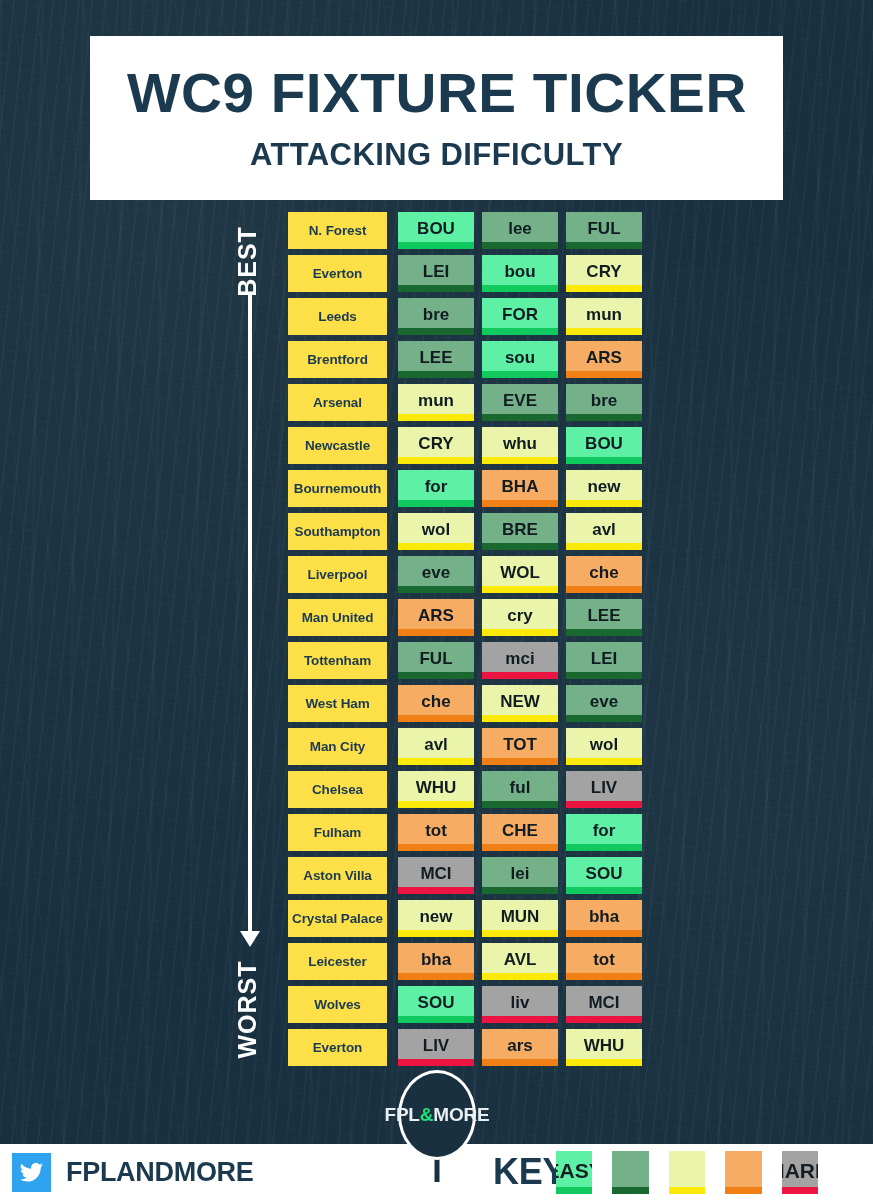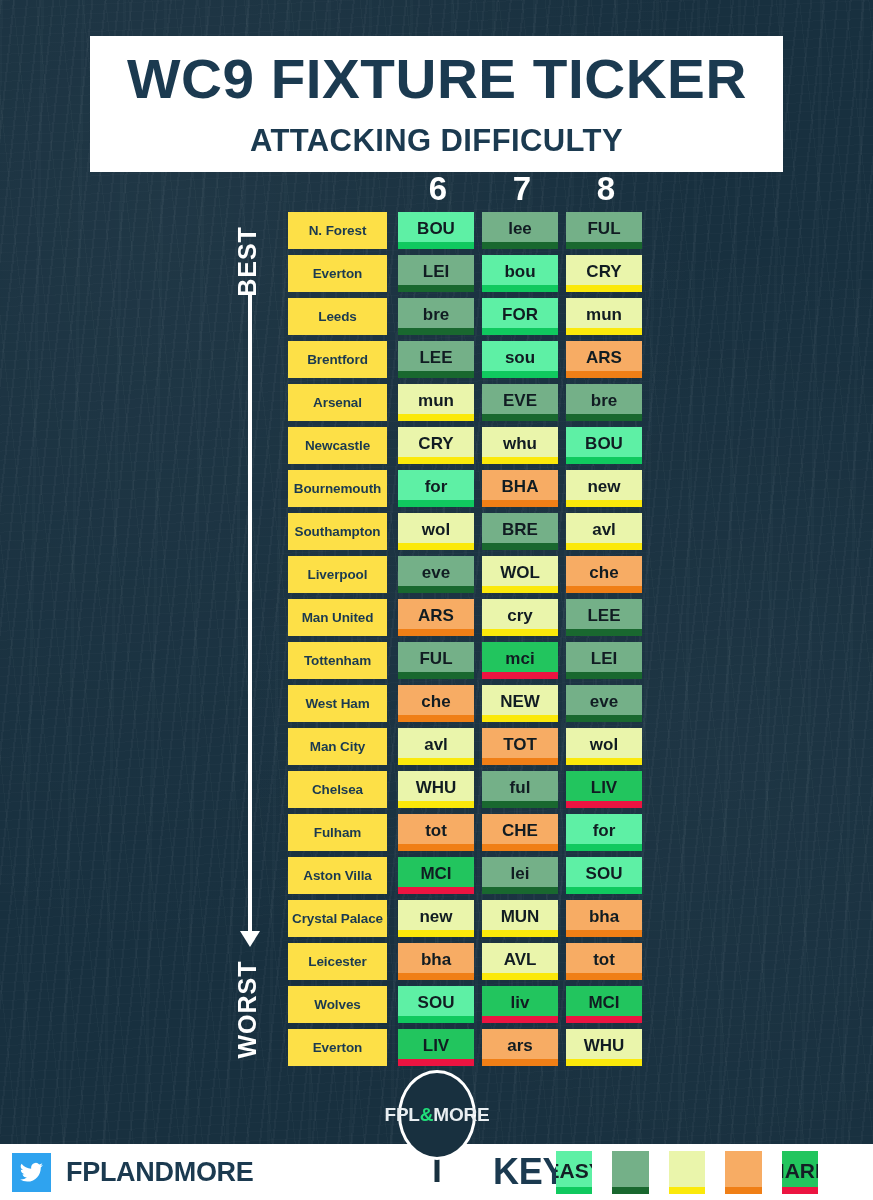--- a/index.html
+++ b/index.html
@@ -31,21 +31,21 @@
       radial-gradient(ellipse at 82% 62%, rgba(255,255,255,.028), rgba(255,255,255,0) 50%);
     z-index: 0;
   }
 
   #page { position: absolute; inset: 0; z-index: 1; }
 
   
   #title-plate {
     position: absolute;
     left: 90px;  top: 36px;
-    width: 693px; height: 136px;
+    width: 693px; height: 164px;
     background: #ffffff;
     display: flex;
     flex-direction: column;
     align-items: center;
     justify-content: center;
     gap: 18px;
   }
   #title-main {
     font-size: 55px;
     font-weight: 700;
@@ -167,21 +167,21 @@
     height: 7px;
     background: var(--stripe);
     z-index: 1;
   }
 
   
   .d1 { background: #5ef0a5; --stripe: #10c95f; }          
   .d2 { background: #74b088; --stripe: #19682f; }          
   .d3 { background: #eaf5ab; --stripe: #fbe90a; }          
   .d4 { background: #f7ac64; --stripe: #f07f16; }          
-  .d5 { background: #22c55e; --stripe: #ec1441; }          
+  .d5 { background: #a3a3a3; --stripe: #ec1441; }          
 
   
   #footer-bar {
     position: absolute;
     left: 0; bottom: 0;
     width: 873px; height: 56px;
     background: #ffffff;
   }
   #twitter-icon {
     position: absolute;

